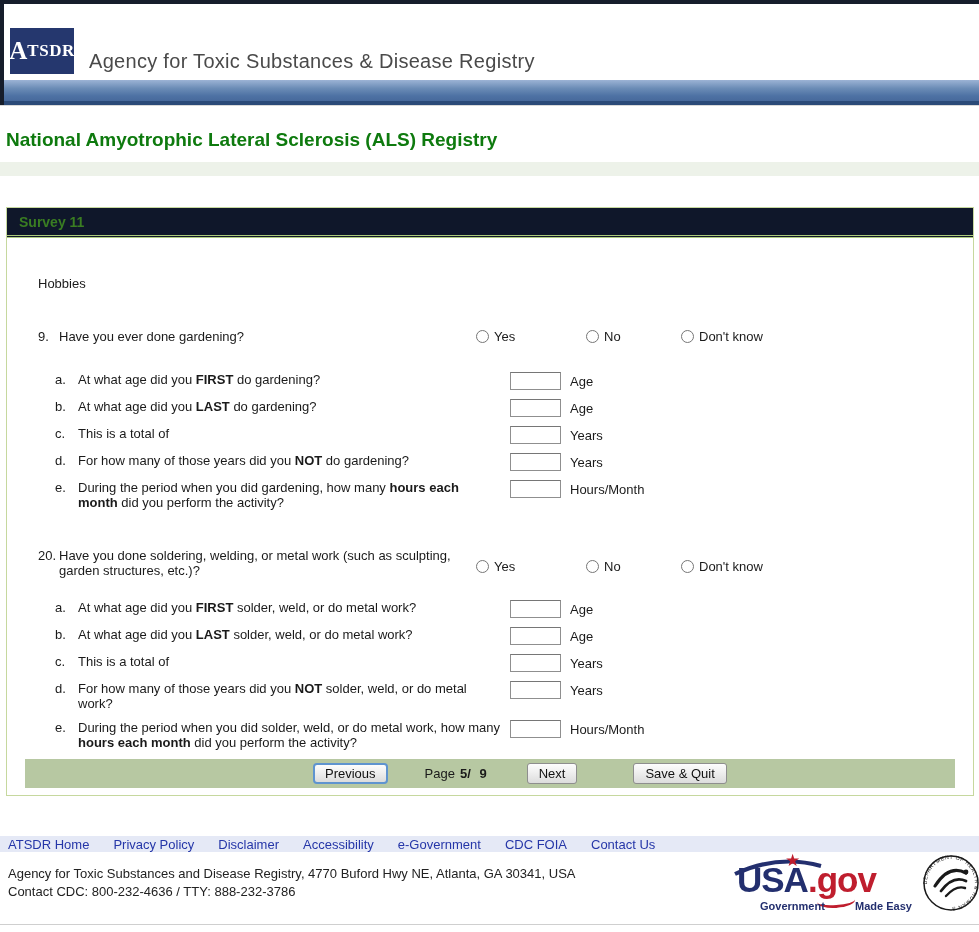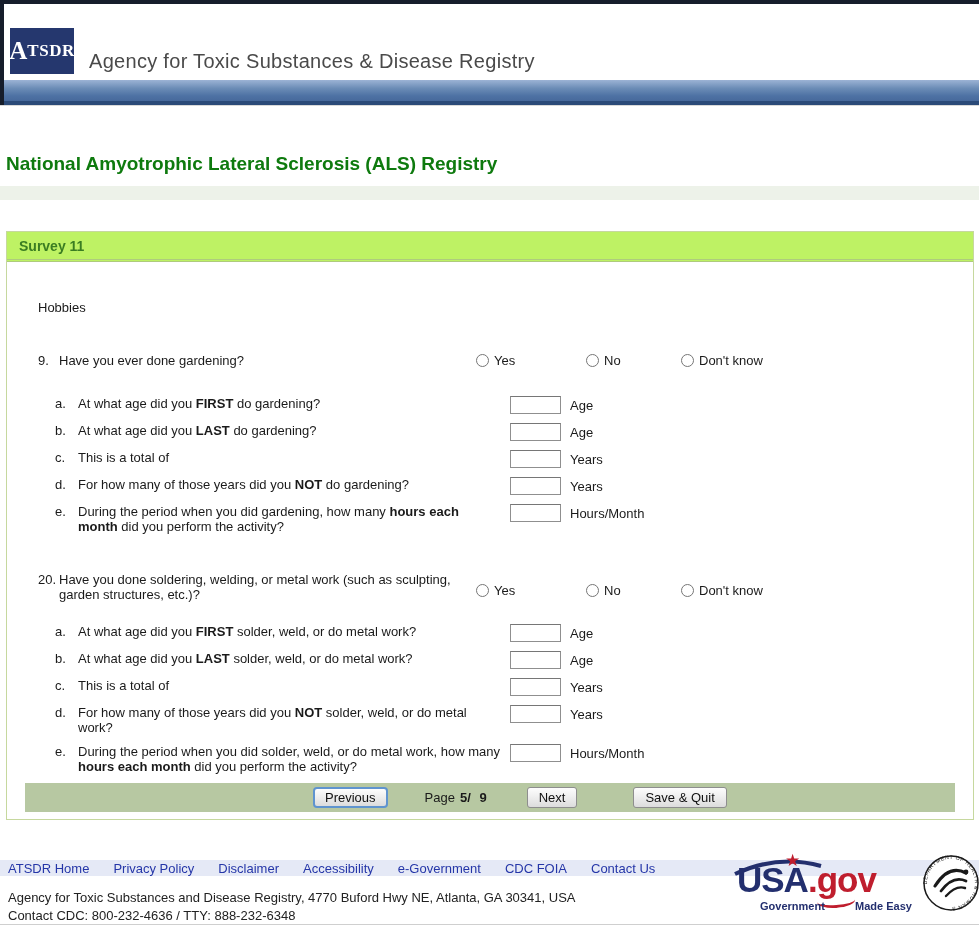--- a/index.html
+++ b/index.html
@@ -14,27 +14,27 @@
   .masthead { height:76px; margin-top:4px; display:flex; align-items:flex-end; padding:0 0 6px 10px; }
   .atsdr-logo { width:64px; height:46px; background:#25376e; color:#fff; display:flex; align-items:center; justify-content:center; font-family:"Liberation Serif",serif; }
   .atsdr-logo .big { font-size:25px; font-weight:bold; }
   .atsdr-logo .small { font-size:17px; font-weight:bold; letter-spacing:.5px; }
   .agency-name { margin-left:15px; font-size:20px; color:#4a4a4a; letter-spacing:.3px; padding-bottom:1px; }
 
   
   .blue-bar { height:25px; background:linear-gradient(#9cb3d5,#6b8cb6 40%,#4e72a4 75%,#47699c); border-bottom:4px solid #2b4a78; box-shadow:0 1px 0 #d9d9d9; }
 
   
-  .page-title { margin:48px 0 0 6px; font-size:19px; font-weight:bold; color:#0e7a0e; }
+  .page-title { margin:24px 0 0 6px; font-size:19px; font-weight:bold; color:#0e7a0e; }
 
   .light-band { margin-top:11px; height:14px; background:#edf2e9; }
 
   
   .survey-panel { margin:31px 5px 0 6px; width:968px; border:1px solid #c6d89e; background:#fff; padding-bottom:7px; }
-  .survey-header { background:#bef264; padding:6px 12px 5px 12px; font-size:14px; font-weight:bold; color:#3a7d22; border-bottom:3px double #aecb7d; }
+  .survey-header { background:#0f172a; padding:6px 12px 5px 12px; font-size:14px; font-weight:bold; color:#3a7d22; border-bottom:3px double #aecb7d; }
   .survey-content { padding-top:38px; position:relative; }
 
   .section-title { padding-left:31px; font-weight:normal; margin-bottom:38px; }
 
   .question { position:relative; padding-left:31px; display:flex; }
   .q-number { width:21px; flex:0 0 21px; }
   .q-text { width:405px; line-height:15px; }
   .radio-group-item { position:absolute; display:flex; align-items:center; white-space:nowrap; }
   .radio-group-item input[type=radio] { width:13px; height:13px; margin-right:5px; }
   .pos-yes { left:469px; } .pos-no { left:579px; } .pos-dk { left:674px; }
@@ -219,21 +219,21 @@
   <a href="#">Privacy Policy</a>
   <a href="#">Disclaimer</a>
   <a href="#">Accessibility</a>
   <a href="#">e-Government</a>
   <a href="#">CDC FOIA</a>
   <a href="#">Contact Us</a>
 </div>
 
 <div class="footer-info">
   <div>Agency for Toxic Substances and Disease Registry, 4770 Buford Hwy NE, Atlanta, GA 30341, USA</div>
-  <div>Contact CDC: 800-232-4636 / TTY: 888-232-6348</div>
+  <div>Contact CDC: 800-232-4636 / TTY: 888-232-3786</div>
 </div>
 
 <div class="usagov">
   <svg class="swoosh" width="110" height="18" viewBox="0 0 110 18">
       <path d="M2,16 Q45,-4 88,8" fill="none" stroke="#232f6e" stroke-width="4"></path>
     </svg>
   <span class="star">★</span>
   <div class="word"><span class="usa">USA</span><span class="gov">.gov</span></div>
   <div class="red-swoosh"></div>
   <span class="tag tag-left">Government</span>

